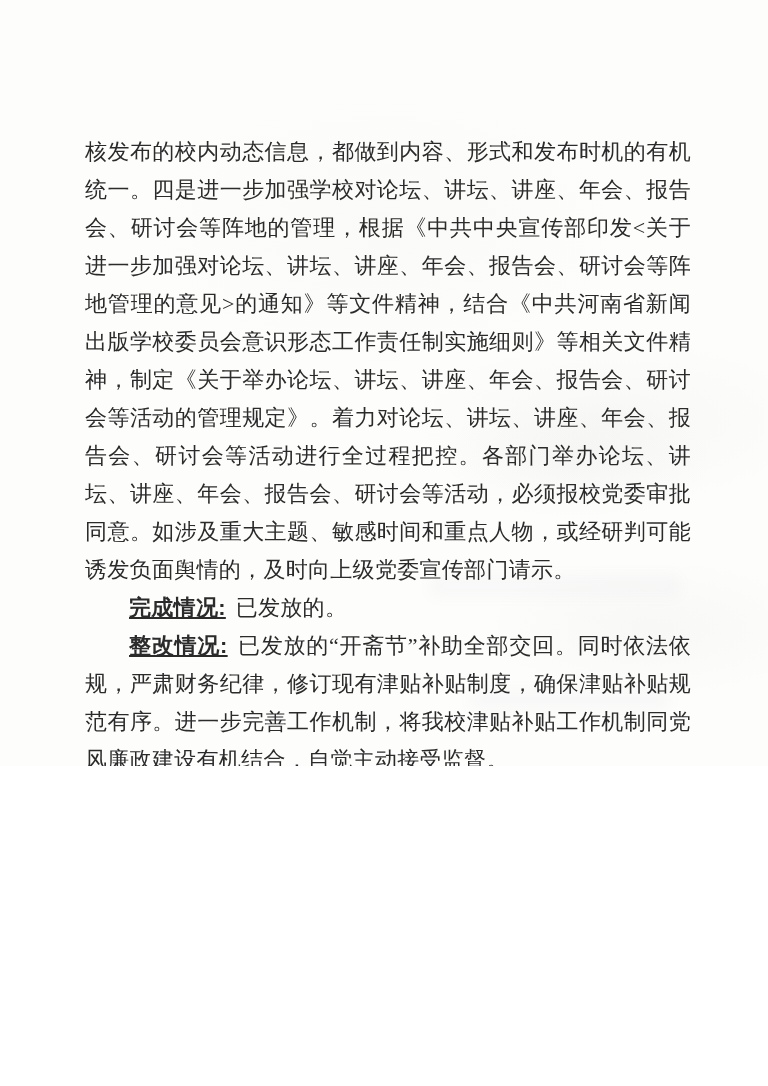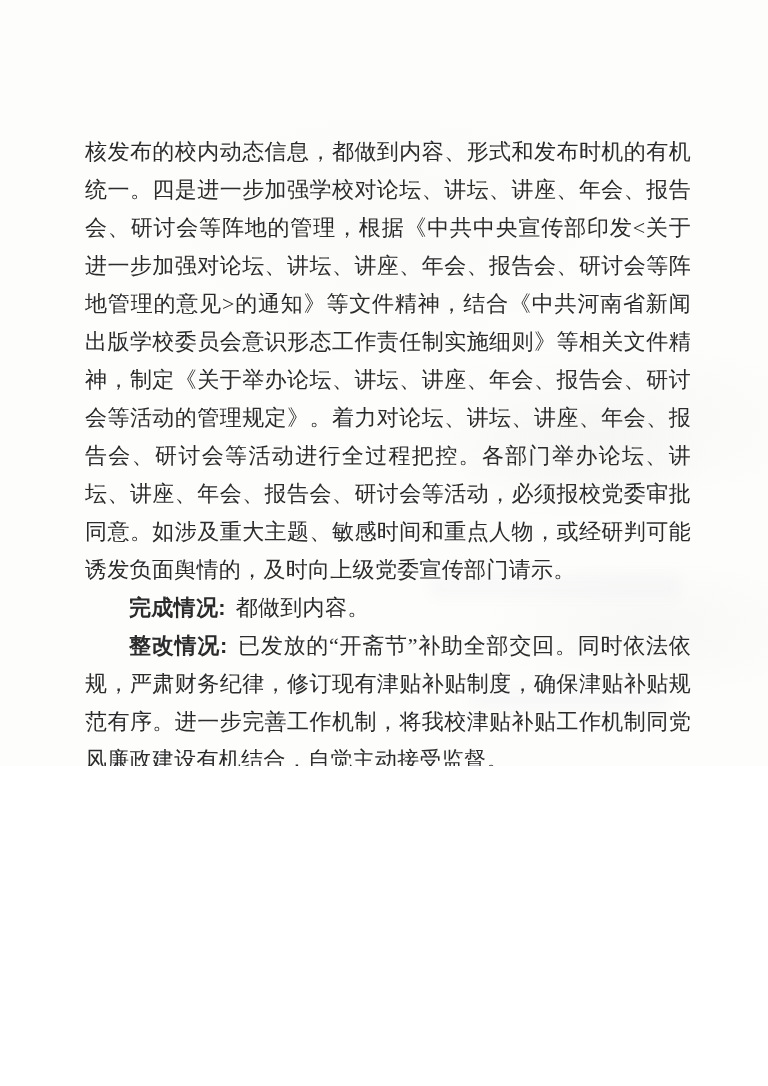--- a/index.html
+++ b/index.html
@@ -50,20 +50,21 @@
     margin: 0;
     padding: 0;
   }
   .indent {
     text-indent: 2em;
   }
   .status-label {
     font-weight: bold;
     font-family: "Liberation Sans", sans-serif;
     margin-right: 0.45em;
+    text-decoration: underline;
   }
   .footer {
     position: absolute;
     left: 104px;
     top: 1016px;
     font-size: 18px;
     letter-spacing: 2px;
     color: #b91c1c;
     font-family: "Liberation Serif", serif;
   }
@@ -73,20 +74,20 @@
 
 <div class="page">
 
   <div class="smudge" style="left:430px; top:575px; width:250px; height:22px;"></div>
   <div class="smudge" style="left:470px; top:690px; width:200px; height:20px;"></div>
   <div class="smudge" style="left:440px; top:865px; width:240px; height:20px;"></div>
   <div class="smudge" style="left:480px; top:905px; width:200px; height:20px;"></div>
 
   <div class="content">
     <p><span>核发布的校内动态信息，都做到内容、形式和发布时机的有机统一。四是进一步加强学校对论坛、讲坛、讲座、年会、报告会、研讨会等阵地的管理，根据《中共中央宣传部印发&lt;关于进一步加强对论坛、讲坛、讲座、年会、报告会、研讨会等阵地管理的意见&gt;的通知》等文件精神，结合《中共河南省新闻出版学校委员会意识形态工作责任制实施细则》等相关文件精神，制定《关于举办论坛、讲坛、讲座、年会、报告会、研讨会等活动的管理规定》。着力对论坛、讲坛、讲座、年会、报告会、研讨会等活动进行全过程把控。各部门举办论坛、讲坛、讲座、年会、报告会、研讨会等活动，必须报校党委审批同意。如涉及重大主题、敏感时间和重点人物，或经研判可能诱发负面舆情的，及时向上级党委宣传部门请示。</span></p>
-    <p class="indent"><span class="status-label">完成情况:</span><span>都做到内容。</span></p>
+    <p class="indent"><span class="status-label">完成情况:</span><span>已发放的。</span></p>
     <p class="indent"><span class="status-label">整改情况:</span><span>已发放的“开斋节”补助全部交回。同时依法依规，严肃财务纪律，修订现有津贴补贴制度，确保津贴补贴规范有序。进一步完善工作机制，将我校津贴补贴工作机制同党风廉政建设有机结合，自觉主动接受监督。</span></p>
     <p class="indent"><span class="status-label">完成情况:</span><span>已整改完成并将长期坚持。</span></p>
   </div>
 
   <div class="footer">— 14 —</div>
 
 </div>
 
 </body></html>

